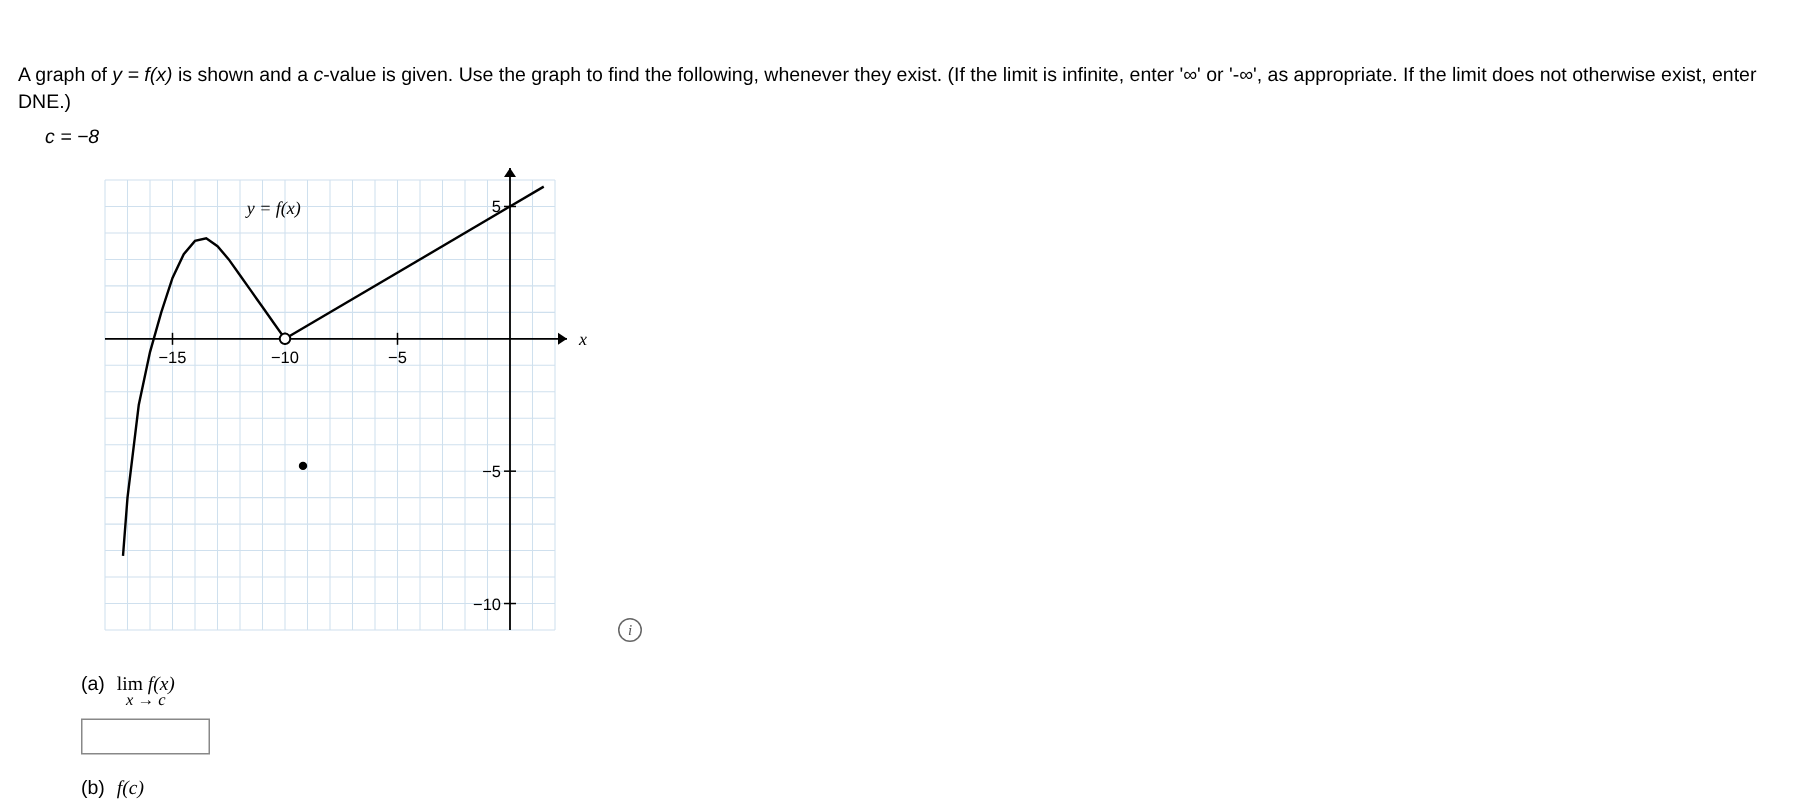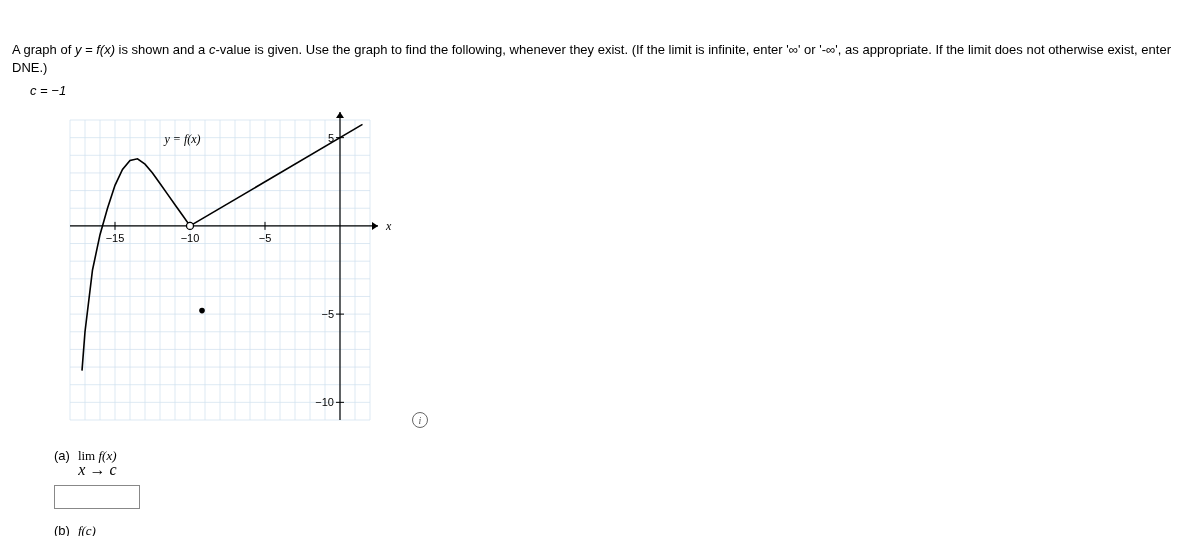--- a/index.html
+++ b/index.html
@@ -53,28 +53,28 @@
     }
     .part-label {
       display: inline-block;
       vertical-align: top;
       margin-right: 8px;
       font-size: 13px;
     }
     .lim-block {
       display: inline-block;
       vertical-align: top;
-      text-align: right;
+      text-align: center;
       font-family: Georgia, 'Times New Roman', serif;
     }
     .lim-top {
       font-size: 13px;
     }
     .lim-sub {
-      font-size: 16px;
+      font-size: 11px;
       margin-top: -3px;
       display: block;
     }
     .fx-italic { font-style: italic; }
     .answer-input {
       display: block;
       margin-top: 6px;
       width: 86px;
       height: 24px;
       border: 1px solid #888;
@@ -82,21 +82,21 @@
       font-size: 13px;
     }
     .row { display: flex; align-items: flex-start; }
   </style>
 </head>
 <body>
 
 <div class="problem-text">
   <span>A graph of </span><span class="fx-italic">y = f(x)</span><span> is shown and a </span><span class="fx-italic">c</span><span>-value is given. Use the graph to find the following, whenever they exist. (If the limit is infinite, enter '∞' or '-∞', as appropriate. If the limit does not otherwise exist, enter DNE.)</span>
 </div>
-<div class="c-value">c = −1</div>
+<div class="c-value">c = −8</div>
 
 <div class="chart-wrap">
   <svg class="chart-svg" width="340" height="320" viewBox="0 0 340 320">
       <line x1="10" y1="310" x2="10" y2="10" stroke="#cfe0ee" stroke-width="0.7"></line>
       <line x1="25" y1="310" x2="25" y2="10" stroke="#cfe0ee" stroke-width="0.7"></line>
       <line x1="40" y1="310" x2="40" y2="10" stroke="#cfe0ee" stroke-width="0.7"></line>
       <line x1="55" y1="310" x2="55" y2="10" stroke="#cfe0ee" stroke-width="0.7"></line>
       <line x1="70" y1="310" x2="70" y2="10" stroke="#cfe0ee" stroke-width="0.7"></line>
       <line x1="85" y1="310" x2="85" y2="10" stroke="#cfe0ee" stroke-width="0.7"></line>
       <line x1="100" y1="310" x2="100" y2="10" stroke="#cfe0ee" stroke-width="0.7"></line>

